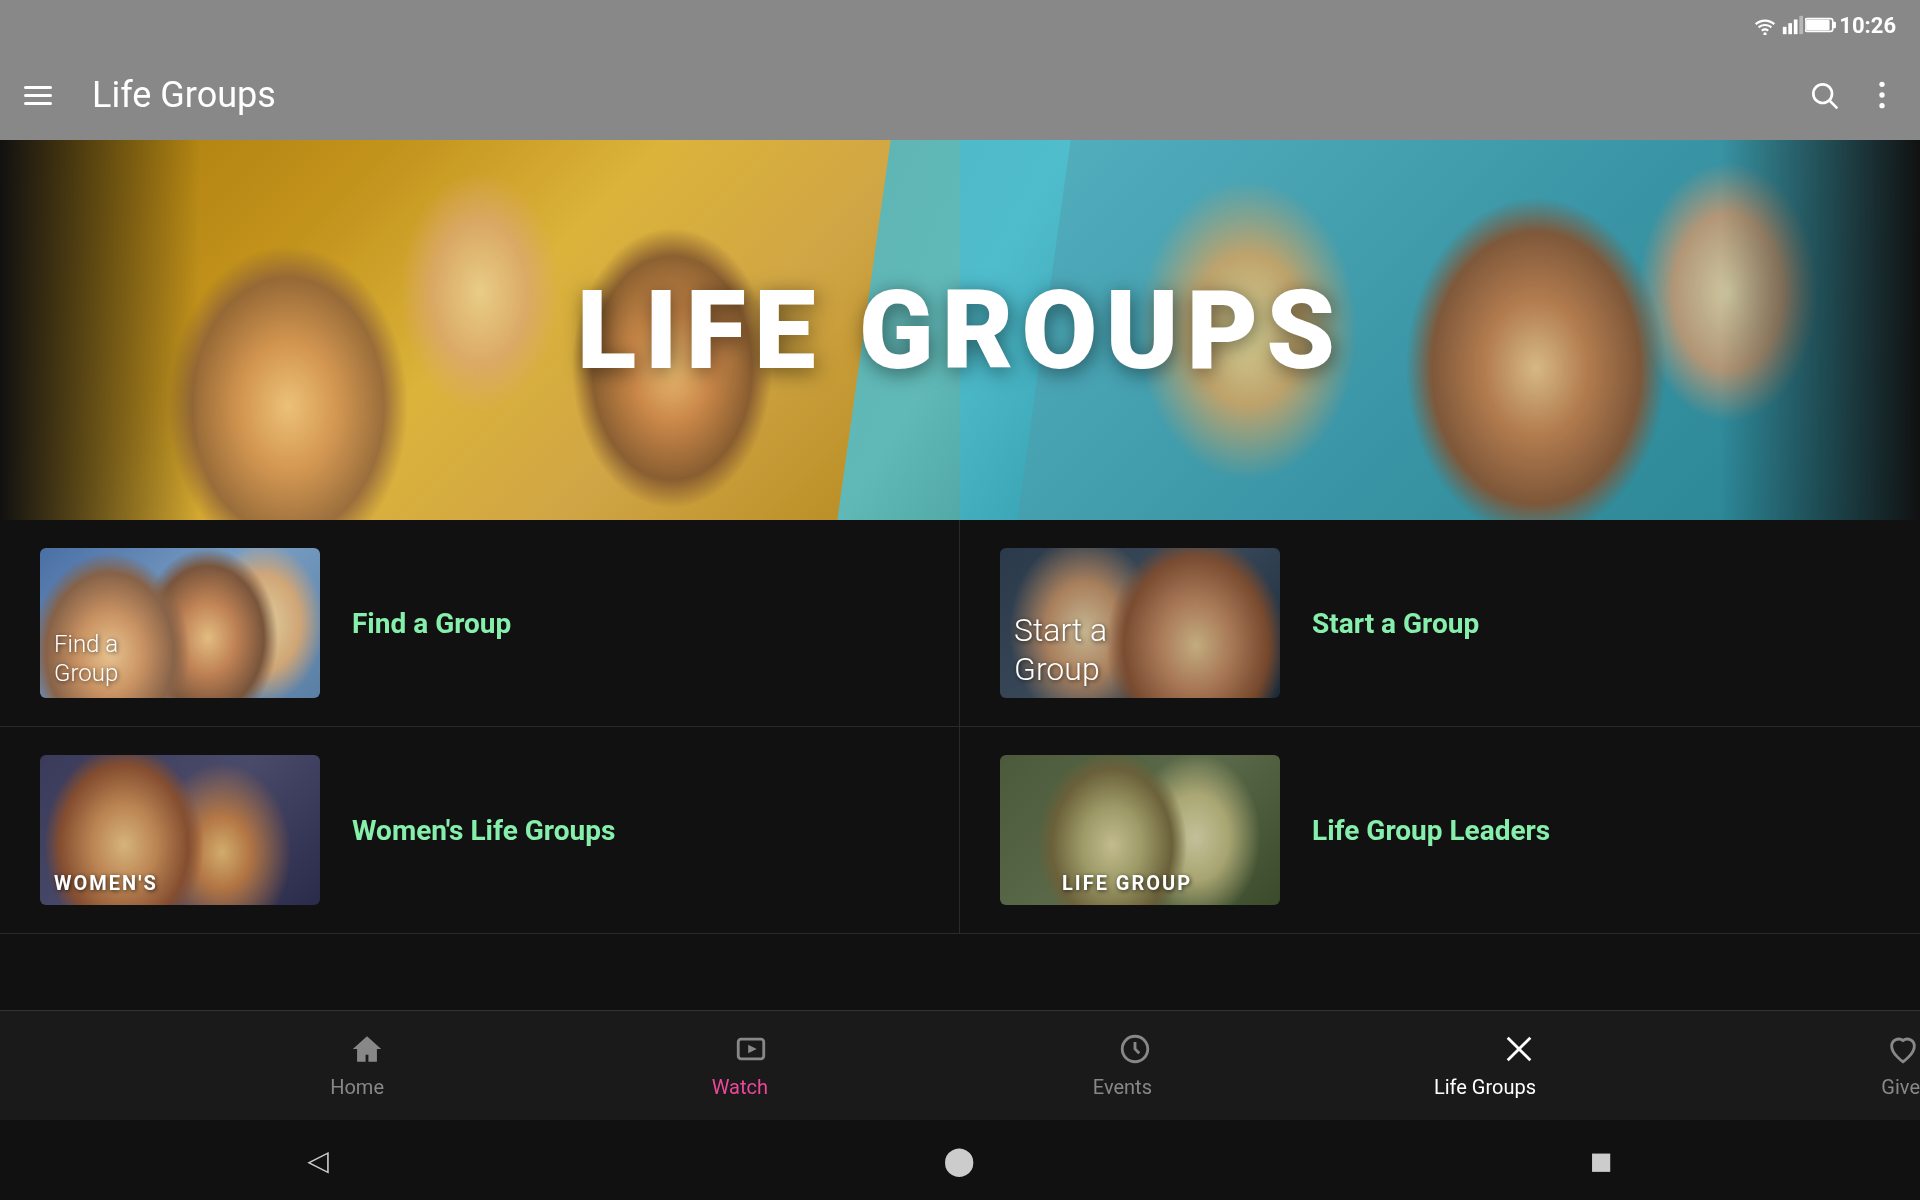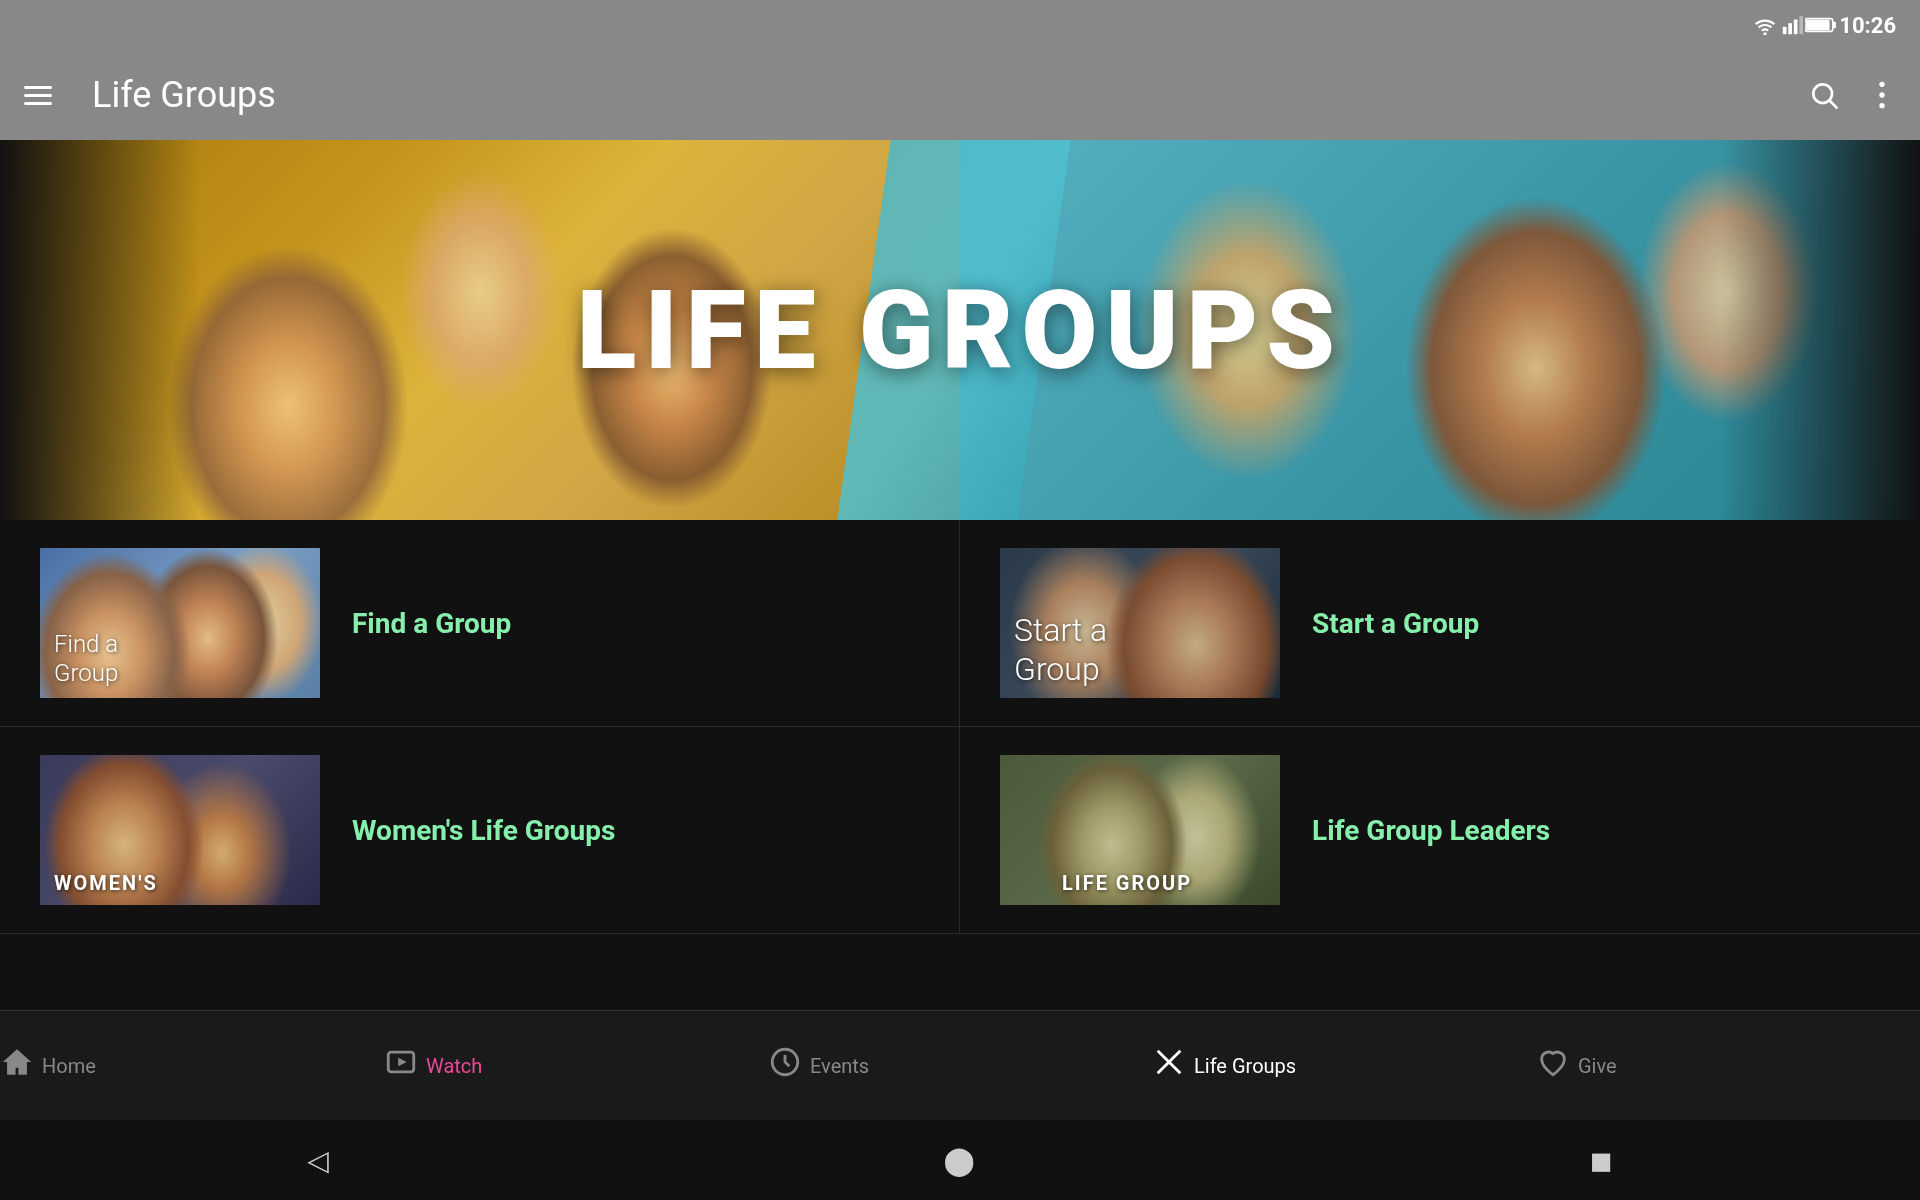--- a/index.html
+++ b/index.html
@@ -191,21 +191,21 @@
       border-bottom: 1px solid #2a2a2a;
       min-height: 180px;
       cursor: pointer;
     }
     .grid-cell:nth-child(odd) {
       border-right: 1px solid #2a2a2a;
     }
     .grid-thumb {
       width: 280px;
       height: 150px;
-      border-radius: 1px;
+      border-radius: 6px;
       overflow: hidden;
       flex-shrink: 0;
       position: relative;
     }
     .thumb-find {
       background: linear-gradient(135deg, #4a6fa5 0%, #7a9fc5 50%, #5a7fa5 100%);
       width: 100%;
       height: 100%;
       position: relative;
       display: flex;
@@ -329,23 +329,23 @@
       height: 110px;
       background: #1a1a1a;
       display: flex;
       align-items: center;
       justify-content: space-around;
       border-top: 1px solid #333;
       z-index: 100;
     }
     .nav-item {
       display: flex;
-      flex-direction: row;
-      align-items: center;
-      gap: 8px;
+      flex-direction: column;
+      align-items: flex-end;
+      gap: 1px;
       cursor: pointer;
       flex: 1;
       color: #888;
     }
     .nav-item.active {
       color: #fff;
     }
     .nav-icon {
       font-size: 32px;
     }

